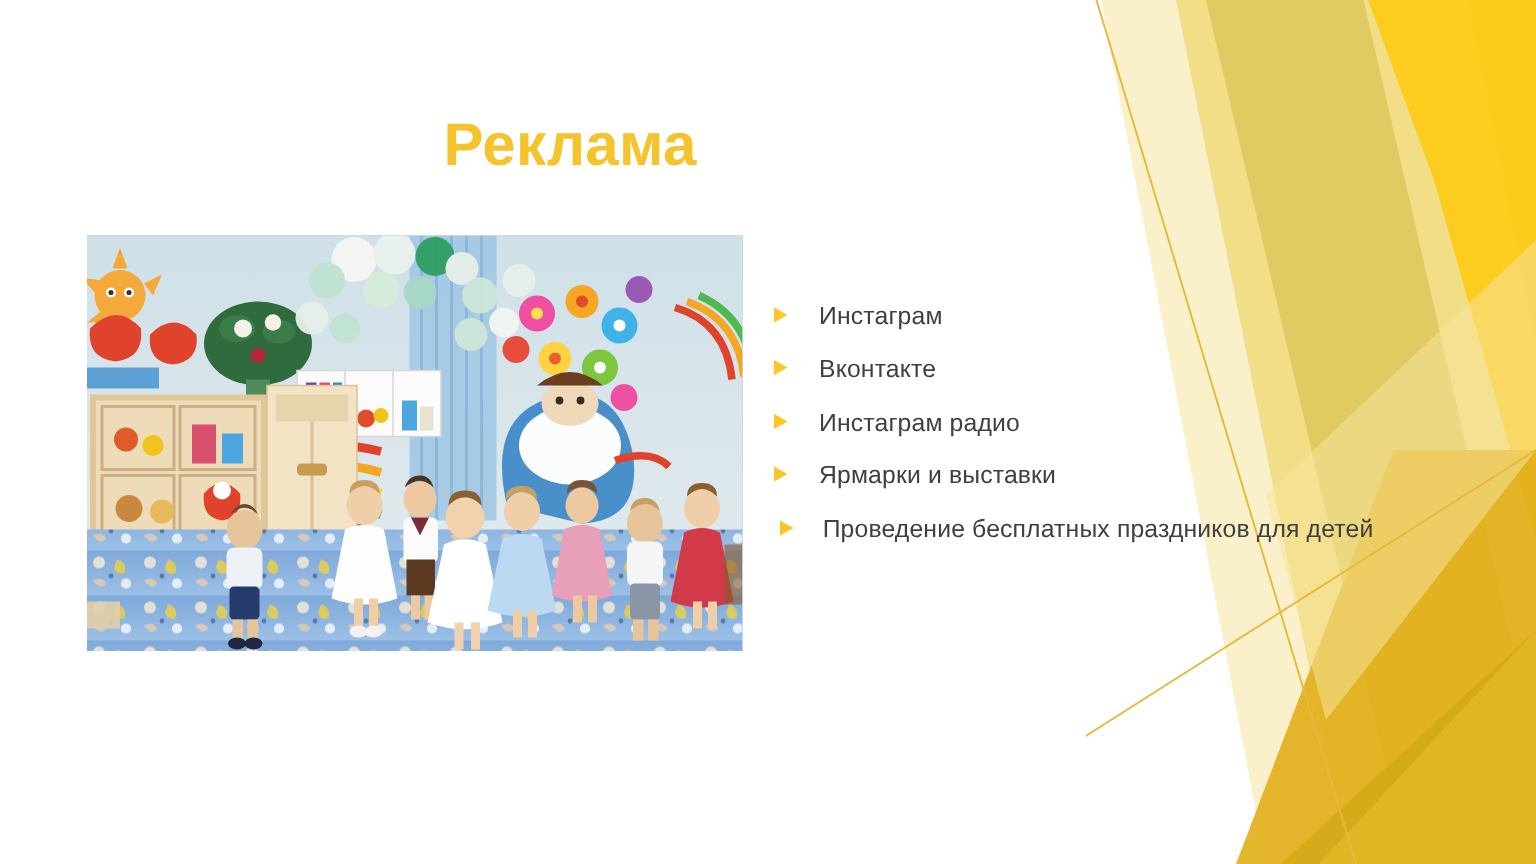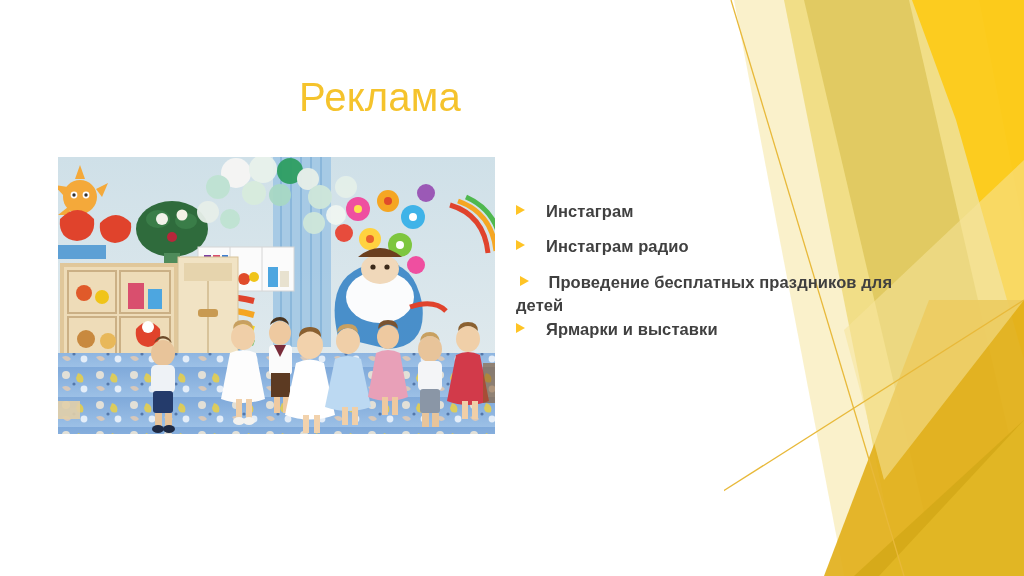--- a/index.html
+++ b/index.html
@@ -31,21 +31,21 @@
   .deco svg { display: block; width: 100%; height: 100%; }
 
   
   .title {
     position: absolute;
     left: 0;
     top: 74px;
     width: 760px;
     text-align: center;
     font-size: 40px;
-    font-weight: 400;
+    font-weight: 700;
     letter-spacing: 0.2px;
     color: #F5C32C;
     line-height: 1.15;
     white-space: nowrap;
   }
 
   
   .photo-frame {
     position: absolute;
     left: 58px;
@@ -92,21 +92,20 @@
     display: inline-block;
     vertical-align: top;
     margin-right: 14px;
     margin-left: 4px;
   }
   .bullet-text {
     font-size: 16.5px;
     color: #404040;
     line-height: 1.42;
     letter-spacing: 0.1px;
-    font-weight: bold;
   }
   .bullet-row.last .bullet-text {
     display: inline;
   }
 </style>
 </head>
 <body>
 
 <div class="slide">
 
@@ -363,35 +362,41 @@
 
   <div class="bullets">
 
     <div class="bullet-row">
       <span class="bullet-mark">
           <i></i>
         </span>
       <span class="bullet-text">Инстаграм</span>
     </div>
 
+    <div class="bullet-row">
+      <span class="bullet-mark">
+          <i></i>
+        </span>
+      <span class="bullet-text">Вконтакте</span>
+    </div>
 
     <div class="bullet-row">
       <span class="bullet-mark">
           <i></i>
         </span>
       <span class="bullet-text">Инстаграм радио</span>
     </div>
 
-    <div class="bullet-row last">
-      <span class="bullet-mark"><i></i></span>
-      <span class="bullet-text">Проведение бесплатных праздников для детей</span>
-    </div>
-
     <div class="bullet-row">
       <span class="bullet-mark">
           <i></i>
         </span>
       <span class="bullet-text">Ярмарки и выставки</span>
     </div>
 
+    <div class="bullet-row last">
+      <span class="bullet-mark"><i></i></span>
+      <span class="bullet-text">Проведение бесплатных праздников для детей</span>
+    </div>
+
   </div>
 
 </div>
 
 </body></html>

